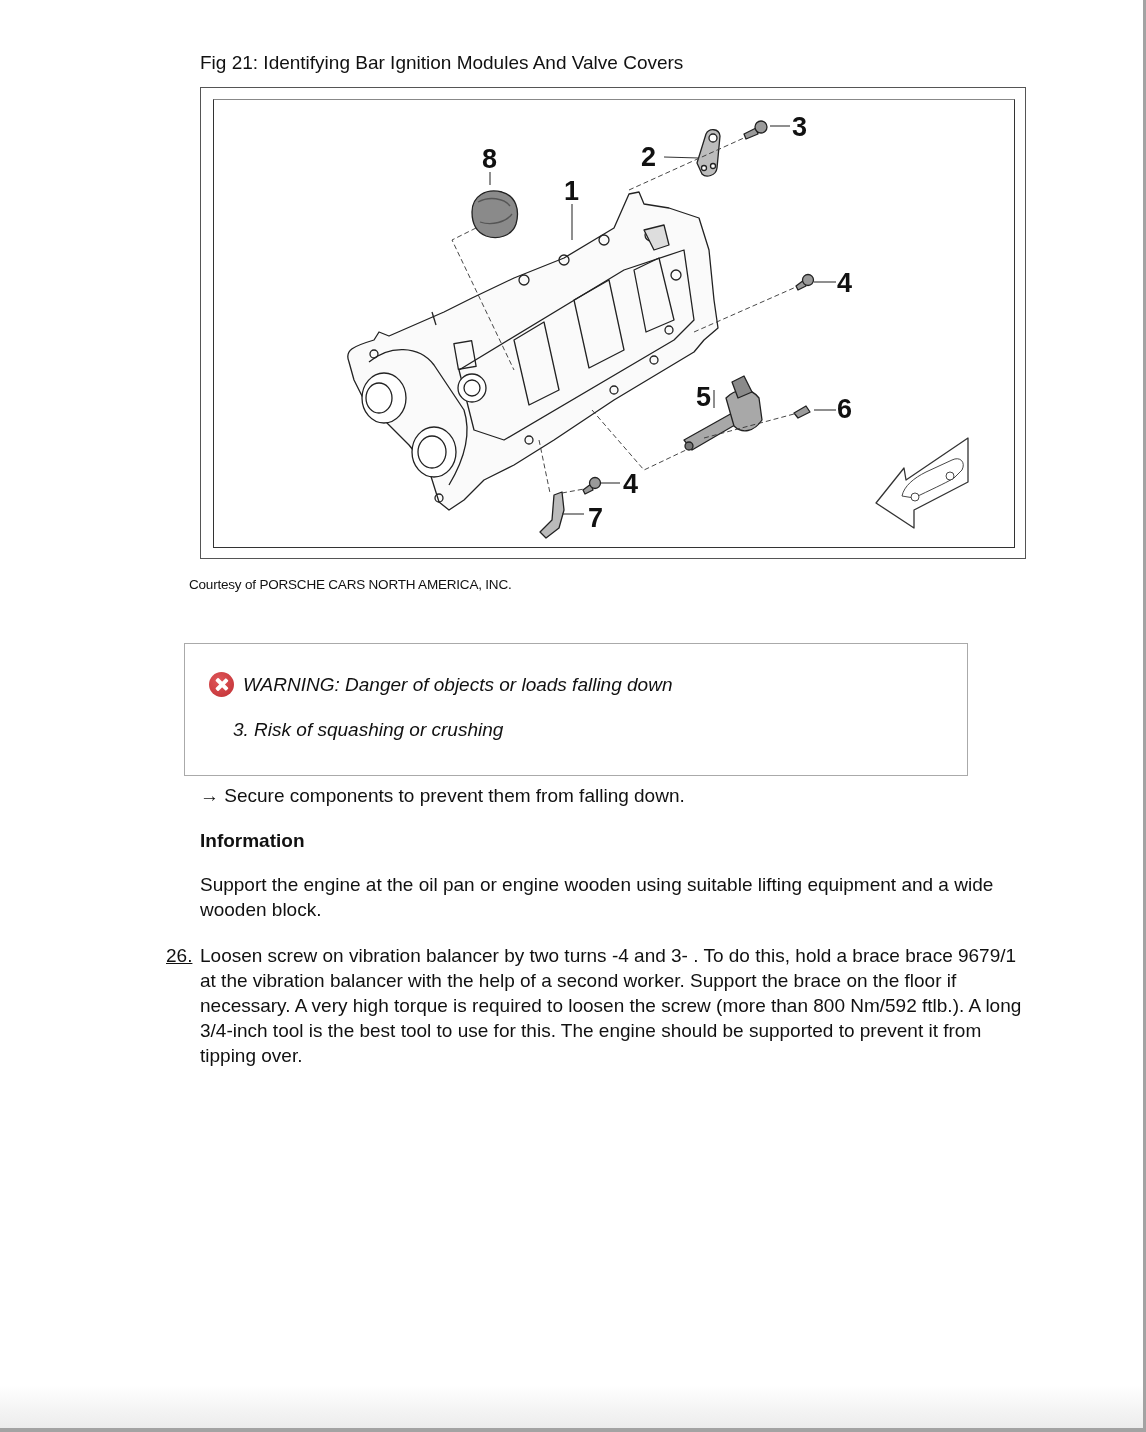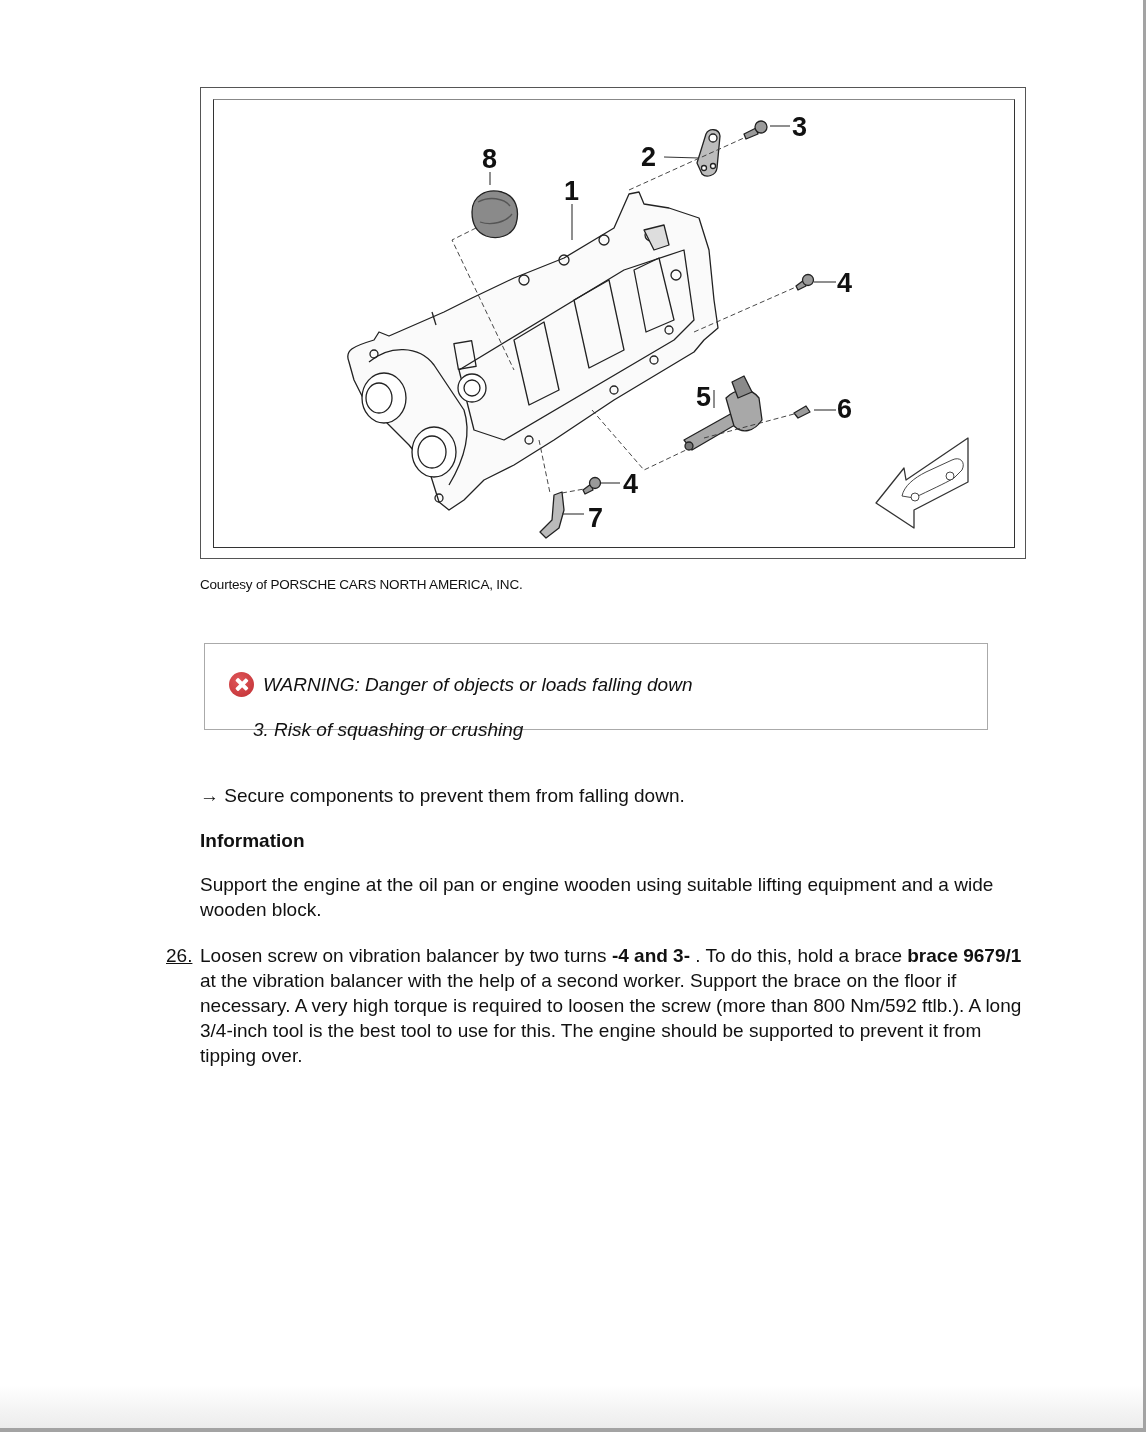--- a/index.html
+++ b/index.html
@@ -20,25 +20,25 @@
   .fig-frame {
     position: absolute; left: 200px; top: 87px; width: 826px; height: 472px;
     border: 1px solid #555; box-sizing: border-box; background: #fff;
   }
   .fig-inner {
     position: absolute; left: 12px; top: 11px; width: 802px; height: 449px;
     border: 1px solid #333; box-sizing: border-box; border-top-color: #888;
   }
   .fig-inner svg { position: absolute; left: 0; top: 0; }
   .courtesy {
-    position: absolute; left: 200px; top: 577px; font-size: 13.5px; color: #111;
+    position: absolute; left: 189px; top: 577px; font-size: 13.5px; color: #111;
     letter-spacing: -0.2px; white-space: nowrap;
   }
   .warning-box {
-    position: absolute; left: 204px; top: 643px; width: 784px; height: 87px;
+    position: absolute; left: 184px; top: 643px; width: 784px; height: 133px;
     border: 1px solid #aaa; box-sizing: border-box; background: #fff;
   }
   .warn-icon {
     position: absolute; left: 24px; top: 28px; width: 25px; height: 25px;
     border-radius: 50%; background: radial-gradient(circle at 40% 35%, #e0575a, #c02f33);
   }
   .warn-icon::before, .warn-icon::after {
     content: ""; position: absolute; left: 11px; top: 5px; width: 3.5px; height: 15px;
     background: #fff; border-radius: 1px;
   }
@@ -52,28 +52,29 @@
   }
   .para { position: absolute; left: 200px; font-size: 19px; line-height: 25px; }
   .secure { top: 783px; white-space: nowrap; text-align: right; }
   .info-head { top: 828px; font-weight: bold; }
   .support { top: 872px; width: 820px; }
   .step {
     position: absolute; left: 166px; top: 943px; width: 860px; font-size: 19px; line-height: 25px;
   }
   .step .num { position: absolute; left: 0; top: 0; text-decoration: underline; }
   .step .body { margin-left: 34px; }
-  b { font-weight: bold; text-align: right; }
+  b { font-weight: normal; text-align: right; }
   .lbl { font-family: "Liberation Sans", sans-serif; font-weight: bold; font-size: 27px; fill: #111; }
 </style>
 </head>
 <body>
 
 <div class="page">
 
+  <div class="fig-caption">Fig 21: Identifying Bar Ignition Modules And Valve Covers</div>
 
   <div class="fig-frame">
     <div class="fig-inner">
       <svg width="802" height="449" viewBox="0 0 802 449">
         <g fill="none" stroke="#222" stroke-width="1.3" stroke-linejoin="round">
 
           <g>
             <path d="M135,262 C130,250 140,246 160,240 L165,232 L175,236 L230,212 L258,198 L300,178 L350,158 L400,128 L415,94 L425,92 L430,104 L455,108 L485,118 L495,150 L500,200 L504,228 L490,240 L480,252 L450,270 L400,300 L340,340 L300,365 L270,380 L250,400 L235,410 L225,402 L215,370 L195,345 L170,320 L150,300 L140,280 Z" fill="#fafafa"></path>
             <path d="M155,262 C175,245 205,245 220,265 L250,310 C258,335 250,360 235,385"></path>
             <ellipse cx="170" cy="298" rx="22" ry="25" fill="#fff"></ellipse>

